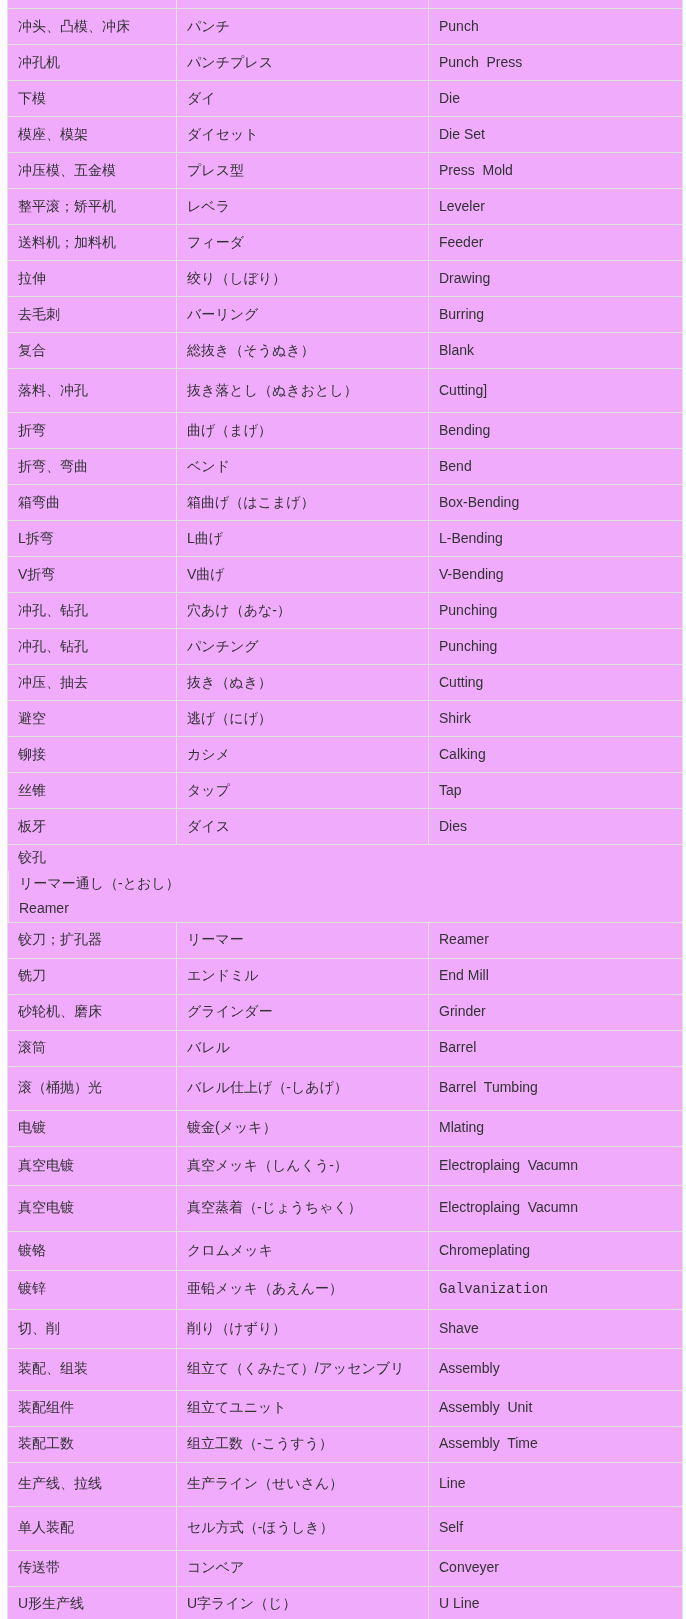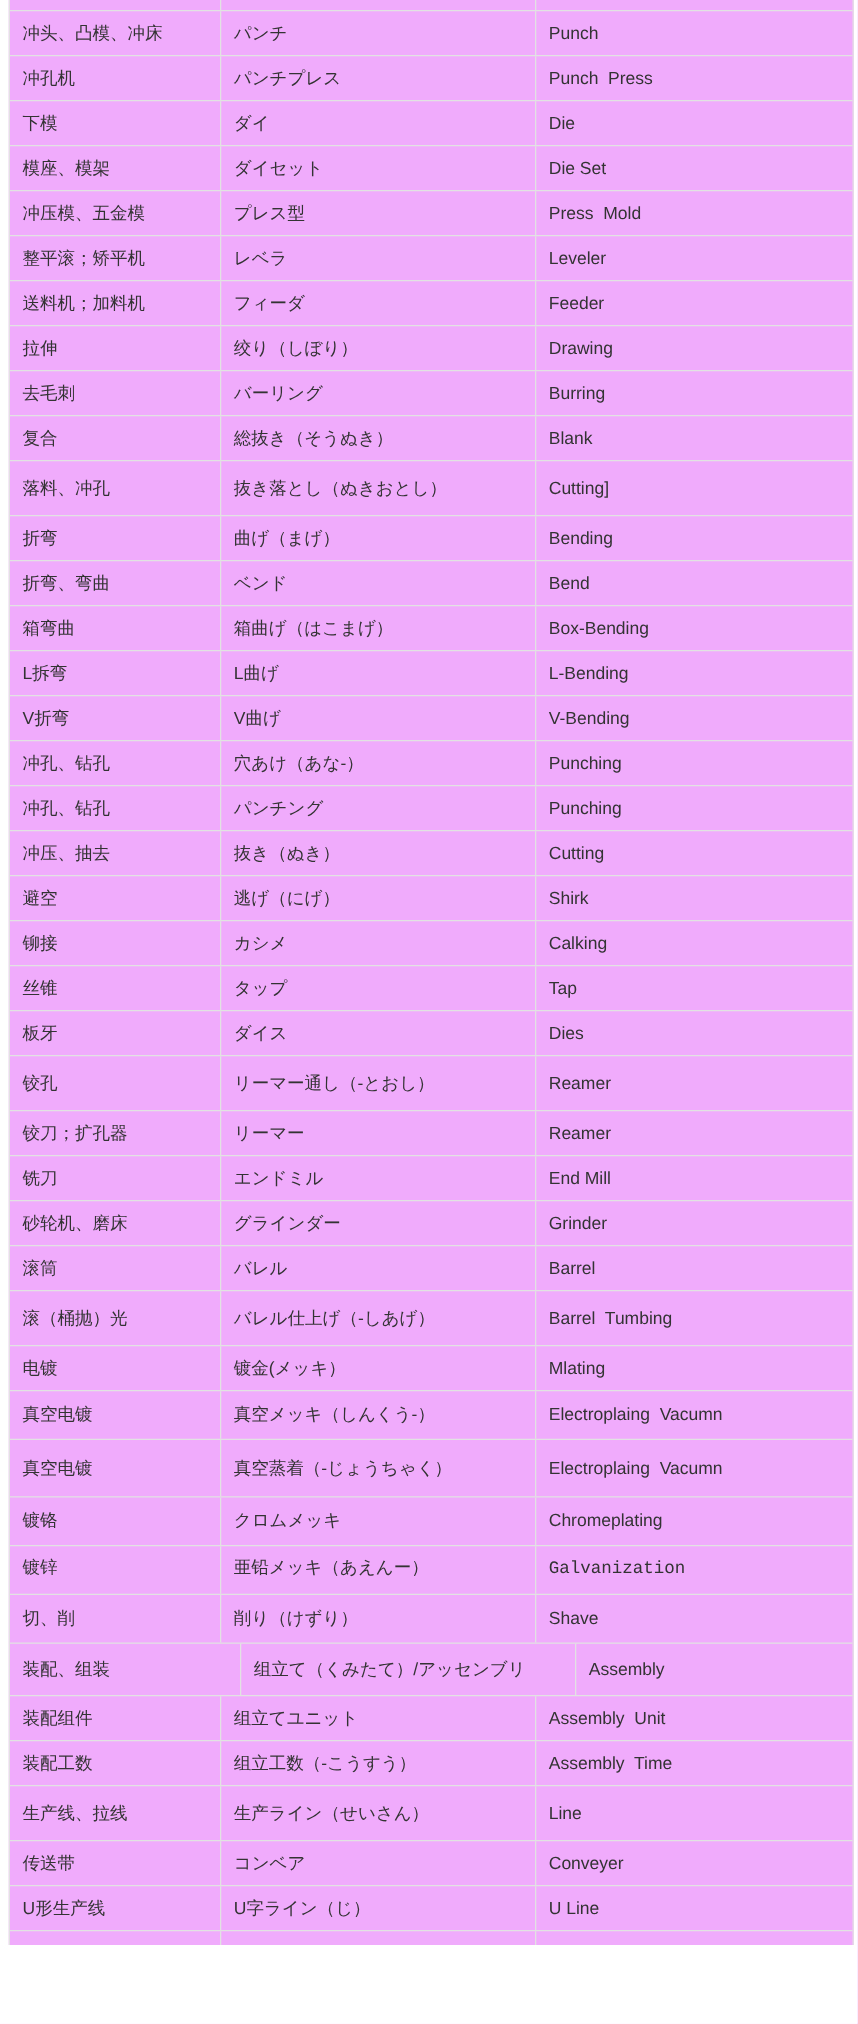--- a/index.html
+++ b/index.html
@@ -187,21 +187,21 @@
     <div class="cell cell-ja">タップ</div>
     <div class="cell cell-en">Tap</div>
   </div>
 
   <div class="row">
     <div class="cell cell-cn">板牙</div>
     <div class="cell cell-ja">ダイス</div>
     <div class="cell cell-en">Dies</div>
   </div>
 
-  <div class="row" style="min-height: 44px;">
+  <div class="row" style="min-height: 44px; flex-direction: column;">
     <div class="cell cell-cn">铰孔</div>
     <div class="cell cell-ja">リーマー通し（-とおし）</div>
     <div class="cell cell-en">Reamer</div>
   </div>
 
   <div class="row">
     <div class="cell cell-cn">铰刀；扩孔器</div>
     <div class="cell cell-ja">リーマー</div>
     <div class="cell cell-en">Reamer</div>
   </div>
@@ -259,21 +259,21 @@
     <div class="cell cell-ja">亜铅メッキ（あえんー）</div>
     <div class="cell cell-en">Galvanization</div>
   </div>
 
   <div class="row" style="min-height: 39px;">
     <div class="cell cell-cn">切、削</div>
     <div class="cell cell-ja">削り（けずり）</div>
     <div class="cell cell-en">Shave</div>
   </div>
 
-  <div class="row" style="min-height: 42px; gap: 16px;">
+  <div class="row" style="min-height: 42px;">
     <div class="cell cell-cn">装配、组装</div>
     <div class="cell cell-ja">组立て（くみたて）/アッセンブリ</div>
     <div class="cell cell-en">Assembly</div>
   </div>
 
   <div class="row">
     <div class="cell cell-cn">装配组件</div>
     <div class="cell cell-ja">组立てユニット</div>
     <div class="cell cell-en">Assembly  Unit</div>
   </div>
@@ -283,20 +283,25 @@
     <div class="cell cell-ja">组立工数（-こうすう）</div>
     <div class="cell cell-en">Assembly  Time</div>
   </div>
 
   <div class="row" style="min-height: 44px; justify-content: center;">
     <div class="cell cell-cn">生产线、拉线</div>
     <div class="cell cell-ja">生产ライン（せいさん）</div>
     <div class="cell cell-en">Line</div>
   </div>
 
+  <div class="row" style="min-height: 44px;">
+    <div class="cell cell-cn">单人装配</div>
+    <div class="cell cell-ja">セル方式（‐ほうしき）</div>
+    <div class="cell cell-en">Self</div>
+  </div>
 
   <div class="row">
     <div class="cell cell-cn">传送带</div>
     <div class="cell cell-ja">コンベア</div>
     <div class="cell cell-en">Conveyer</div>
   </div>
 
   <div class="row">
     <div class="cell cell-cn">U形生产线</div>
     <div class="cell cell-ja">U字ライン（じ）</div>

